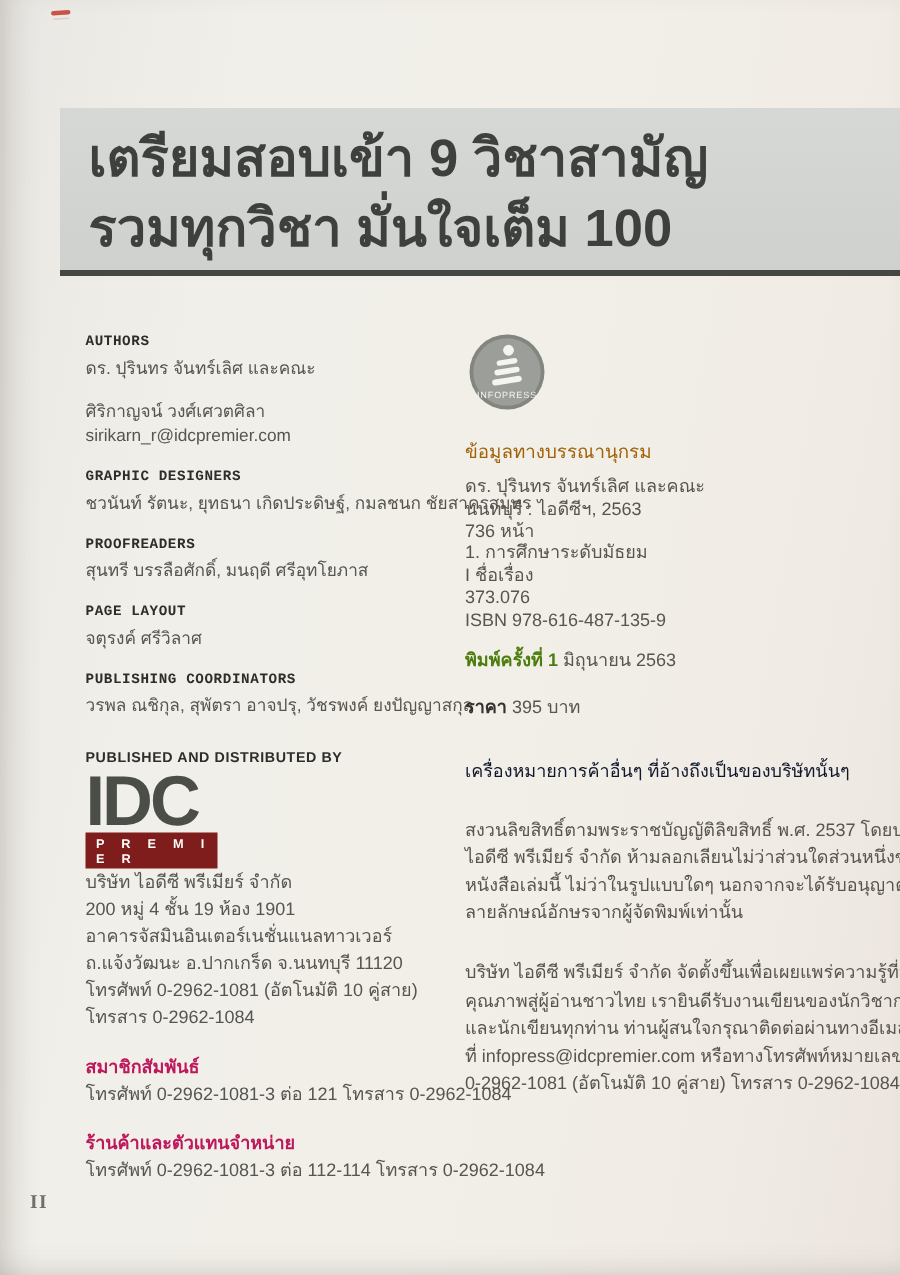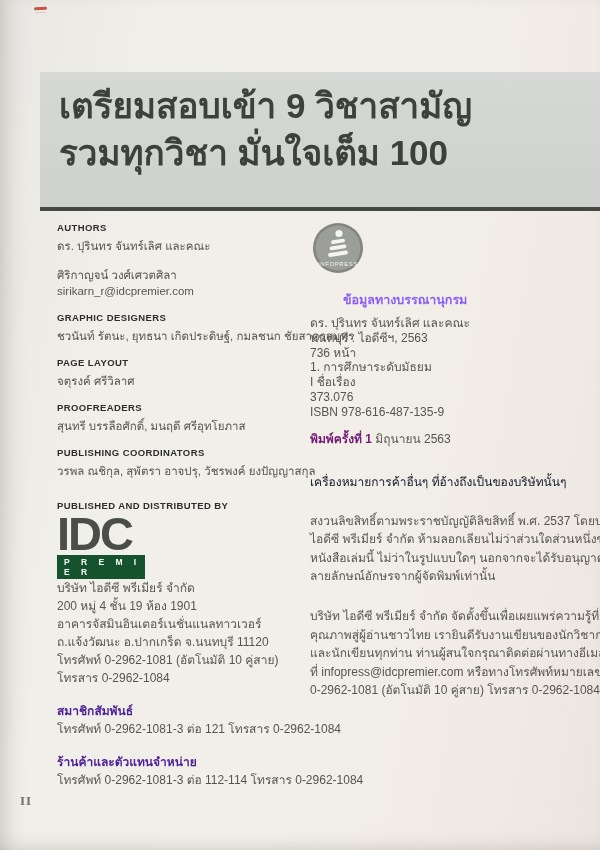--- a/index.html
+++ b/index.html
@@ -16,71 +16,71 @@
     position:absolute; inset:0; pointer-events:none;
     box-shadow:inset 18px 0 22px -14px rgba(90,85,80,.25), inset 0 -14px 20px -14px rgba(90,85,80,.22);
   }
   .proof-mark{
     position:absolute; left:34px; top:7px; width:13px; height:3px;
     background:#c54438; border-radius:2px; box-shadow:0 4px 0 -1px #c5443833;
     transform:rotate(-4deg); opacity:.9;
   }
   
   .banner{
-    position:absolute; left:40px; right:0; top:72px; height:139px;
+    position:absolute; left:40px; right:0; top:72px; height:112px;
     background:linear-gradient(180deg,#d6d8d5 0%, #d2d4d1 60%, #cfd1ce 100%);
     border-bottom:4px solid #454743;
     padding:10px 0 0 19px;
   }
   .banner-title{
     font-size:35px; line-height:47px; font-weight:600;
     color:#3e403d; letter-spacing:0;
     white-space:nowrap;
   }
   
   .col-left{ position:absolute; left:57px; top:222px; width:248px; }
   .col-right{ position:absolute; left:310px; top:222px; width:258px; }
 
   .credit-section{ margin-bottom:13px; }
   .credit-heading{
     font-size:9.5px; font-weight:700; letter-spacing:.4px;
-    color:#2d2d2b; margin-bottom:5px;
+    color:#2d2d2b; margin-bottom:5px;font-family:Liberation Mono, monospace;
   }
   .credit-line{
     font-size:11.5px; line-height:16px; color:#56554f; white-space:nowrap;
   }
 
   
   .publisher{ position:absolute; left:57px; top:500px; width:250px; }
   .pub-heading{
     font-size:9.5px; font-weight:700; letter-spacing:.4px; color:#2d2d2b;
   }
   .idc-logo{ margin-top:4px; width:90px; }
   .idc-main{
     font-size:47px; line-height:38px; font-weight:700; letter-spacing:-2px;
     color:#4b4d49; font-family:"Liberation Sans", sans-serif;
   }
   .idc-sub{
-    margin-top:2px; background:#14532d; color:#fbfbf9;
+    margin-top:2px; background:#7f1d1d; color:#fbfbf9;
     font-size:8.5px; font-weight:700; letter-spacing:4.5px;
     padding:2px 0 2px 7px; width:88px;
   }
   .address{ }
   .addr-line{ font-size:12px; line-height:18px; color:#56554f; white-space:nowrap; }
   .contact-group{ margin-top:15px; }
-  .thai-bold-heading{ font-size:12px; font-weight:700; color:#4c1d95; line-height:18px; white-space:nowrap; }
+  .thai-bold-heading{ font-size:12px; font-weight:700; color:#be185d; line-height:18px; white-space:nowrap; }
   .contact-line{ font-size:12px; line-height:18px; color:#56554f; white-space:nowrap; }
 
   
   .infopress-logo{ width:52px; height:52px; margin-left:2px; }
-  .biblio-heading{ margin-top:12px; font-size:12.5px; font-weight:700; color:#8b5cf6;margin-left:33px; }
+  .biblio-heading{ margin-top:12px; font-size:12.5px; font-weight:400; color:#a16207; }
   .biblio-lines{ margin-top:6px; }
   .biblio-line{ font-size:12px; line-height:14.8px; color:#56554f; white-space:nowrap; }
   .print-line{ margin-top:9px; font-size:12px; color:#56554f; white-space:nowrap; }
-  .print-line b{ color:#701a75; font-weight:700; }
+  .print-line b{ color:#4d7c0f; font-weight:700; }
   .price-line{ margin-top:12px; font-size:12px; color:#56554f; white-space:nowrap; }
   .price-line b{ color:#33322e; font-weight:700; }
 
   .trademark-note{ margin-top:24px; font-size:12px; color:#0f172a; white-space:nowrap; }
   .para{ margin-top:21px; }
   .para-line{ font-size:12px; line-height:18.6px; color:#56554f; white-space:nowrap; }
 
   .page-number{
     position:absolute; left:20px; top:793px;
     font-size:13px; font-weight:700; color:#6f706c; letter-spacing:1px;font-family:Liberation Serif, serif;
@@ -108,27 +108,27 @@
     <div class="credit-line">ศิริกาญจน์ วงศ์เศวตศิลา</div>
     <div class="credit-line">sirikarn_r@idcpremier.com</div>
   </div>
 
   <div class="credit-section">
     <div class="credit-heading">GRAPHIC DESIGNERS</div>
     <div class="credit-line">ชวนันท์ รัตนะ, ยุทธนา เกิดประดิษฐ์, กมลชนก ชัยสาครสมุทร</div>
   </div>
 
   <div class="credit-section">
+    <div class="credit-heading">PROOFREADERS</div>
+    <div class="credit-line">สุนทรี บรรลือศักดิ์, มนฤดี ศรีอุทโยภาส</div>
+  </div>
+
+  <div class="credit-section">
     <div class="credit-heading">PAGE LAYOUT</div>
     <div class="credit-line">จตุรงค์ ศรีวิลาศ</div>
-  </div>
-
-  <div class="credit-section">
-    <div class="credit-heading">PROOFREADERS</div>
-    <div class="credit-line">สุนทรี บรรลือศักดิ์, มนฤดี ศรีอุทโยภาส</div>
   </div>
 
   <div class="credit-section">
     <div class="credit-heading">PUBLISHING COORDINATORS</div>
     <div class="credit-line">วรพล ณชิกุล, สุพัตรา อาจปรุ, วัชรพงค์ ยงปัญญาสกุล</div>
   </div>
 </div>
 
 <div class="publisher">
   <div class="pub-heading">PUBLISHED AND DISTRIBUTED BY</div>
@@ -176,20 +176,21 @@
     <div class="biblio-line">ดร. ปุรินทร จันทร์เลิศ และคณะ</div>
     <div class="biblio-line">นนทบุรี : ไอดีซีฯ, 2563</div>
     <div class="biblio-line">736 หน้า</div>
     <div class="biblio-line">1. การศึกษาระดับมัธยม</div>
     <div class="biblio-line">I  ชื่อเรื่อง</div>
     <div class="biblio-line">373.076</div>
     <div class="biblio-line">ISBN 978-616-487-135-9</div>
   </div>
 
   <div class="print-line"><b>พิมพ์ครั้งที่ 1</b><span> มิถุนายน 2563</span></div>
+  <div class="price-line"><b>ราคา</b><span> 395 บาท</span></div>
 
   <div class="trademark-note">เครื่องหมายการค้าอื่นๆ ที่อ้างถึงเป็นของบริษัทนั้นๆ</div>
 
   <div class="para">
     <div class="para-line">สงวนลิขสิทธิ์ตามพระราชบัญญัติลิขสิทธิ์ พ.ศ. 2537 โดยบริษัท</div>
     <div class="para-line">ไอดีซี พรีเมียร์ จำกัด ห้ามลอกเลียนไม่ว่าส่วนใดส่วนหนึ่งของ</div>
     <div class="para-line">หนังสือเล่มนี้ ไม่ว่าในรูปแบบใดๆ นอกจากจะได้รับอนุญาตเป็น</div>
     <div class="para-line">ลายลักษณ์อักษรจากผู้จัดพิมพ์เท่านั้น</div>
   </div>
 

